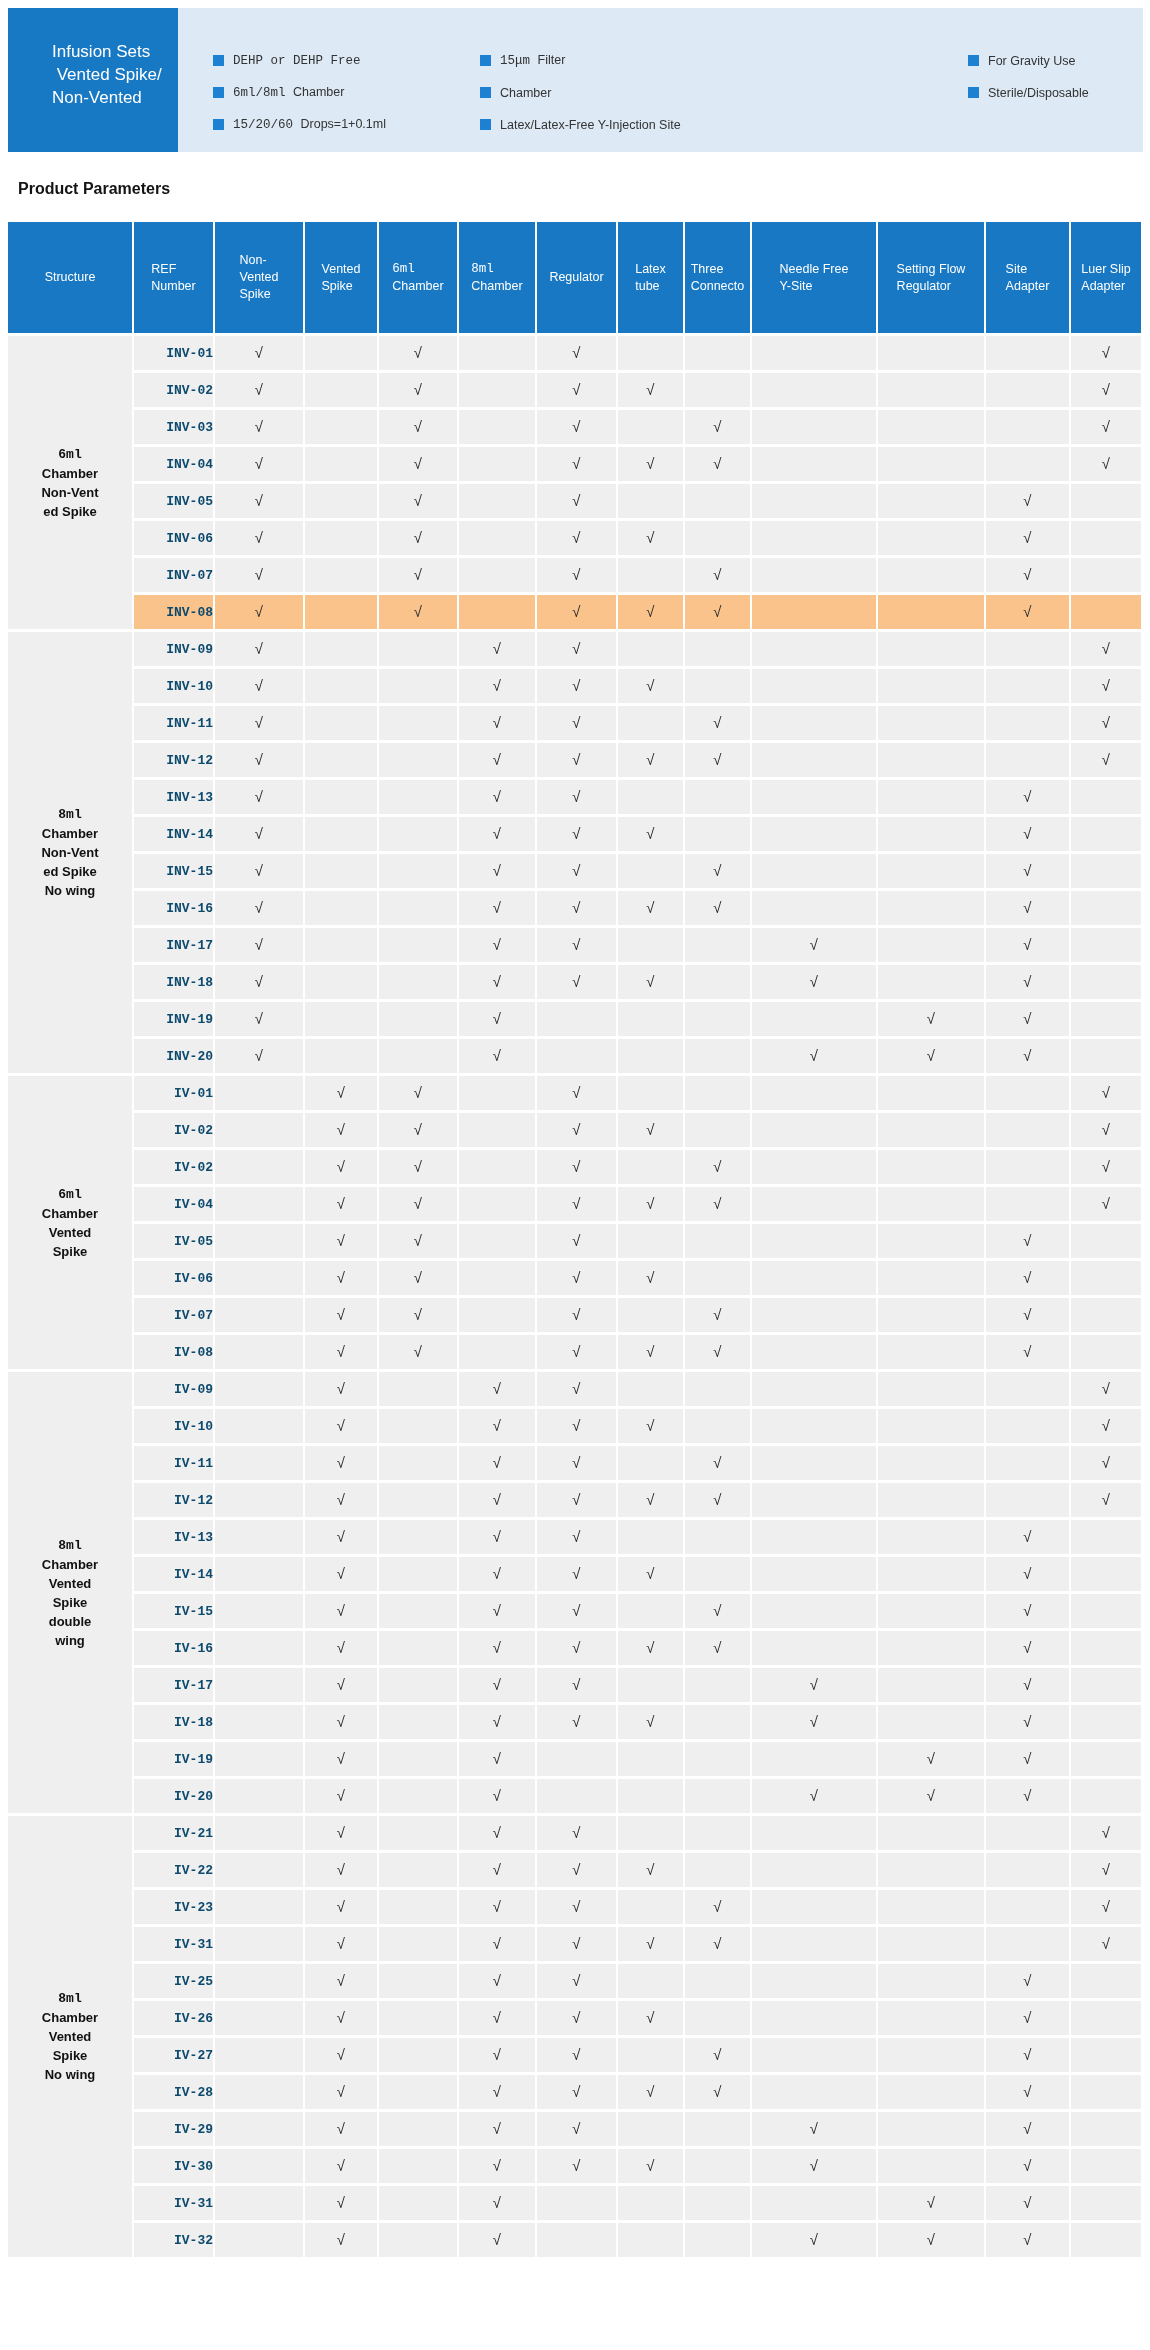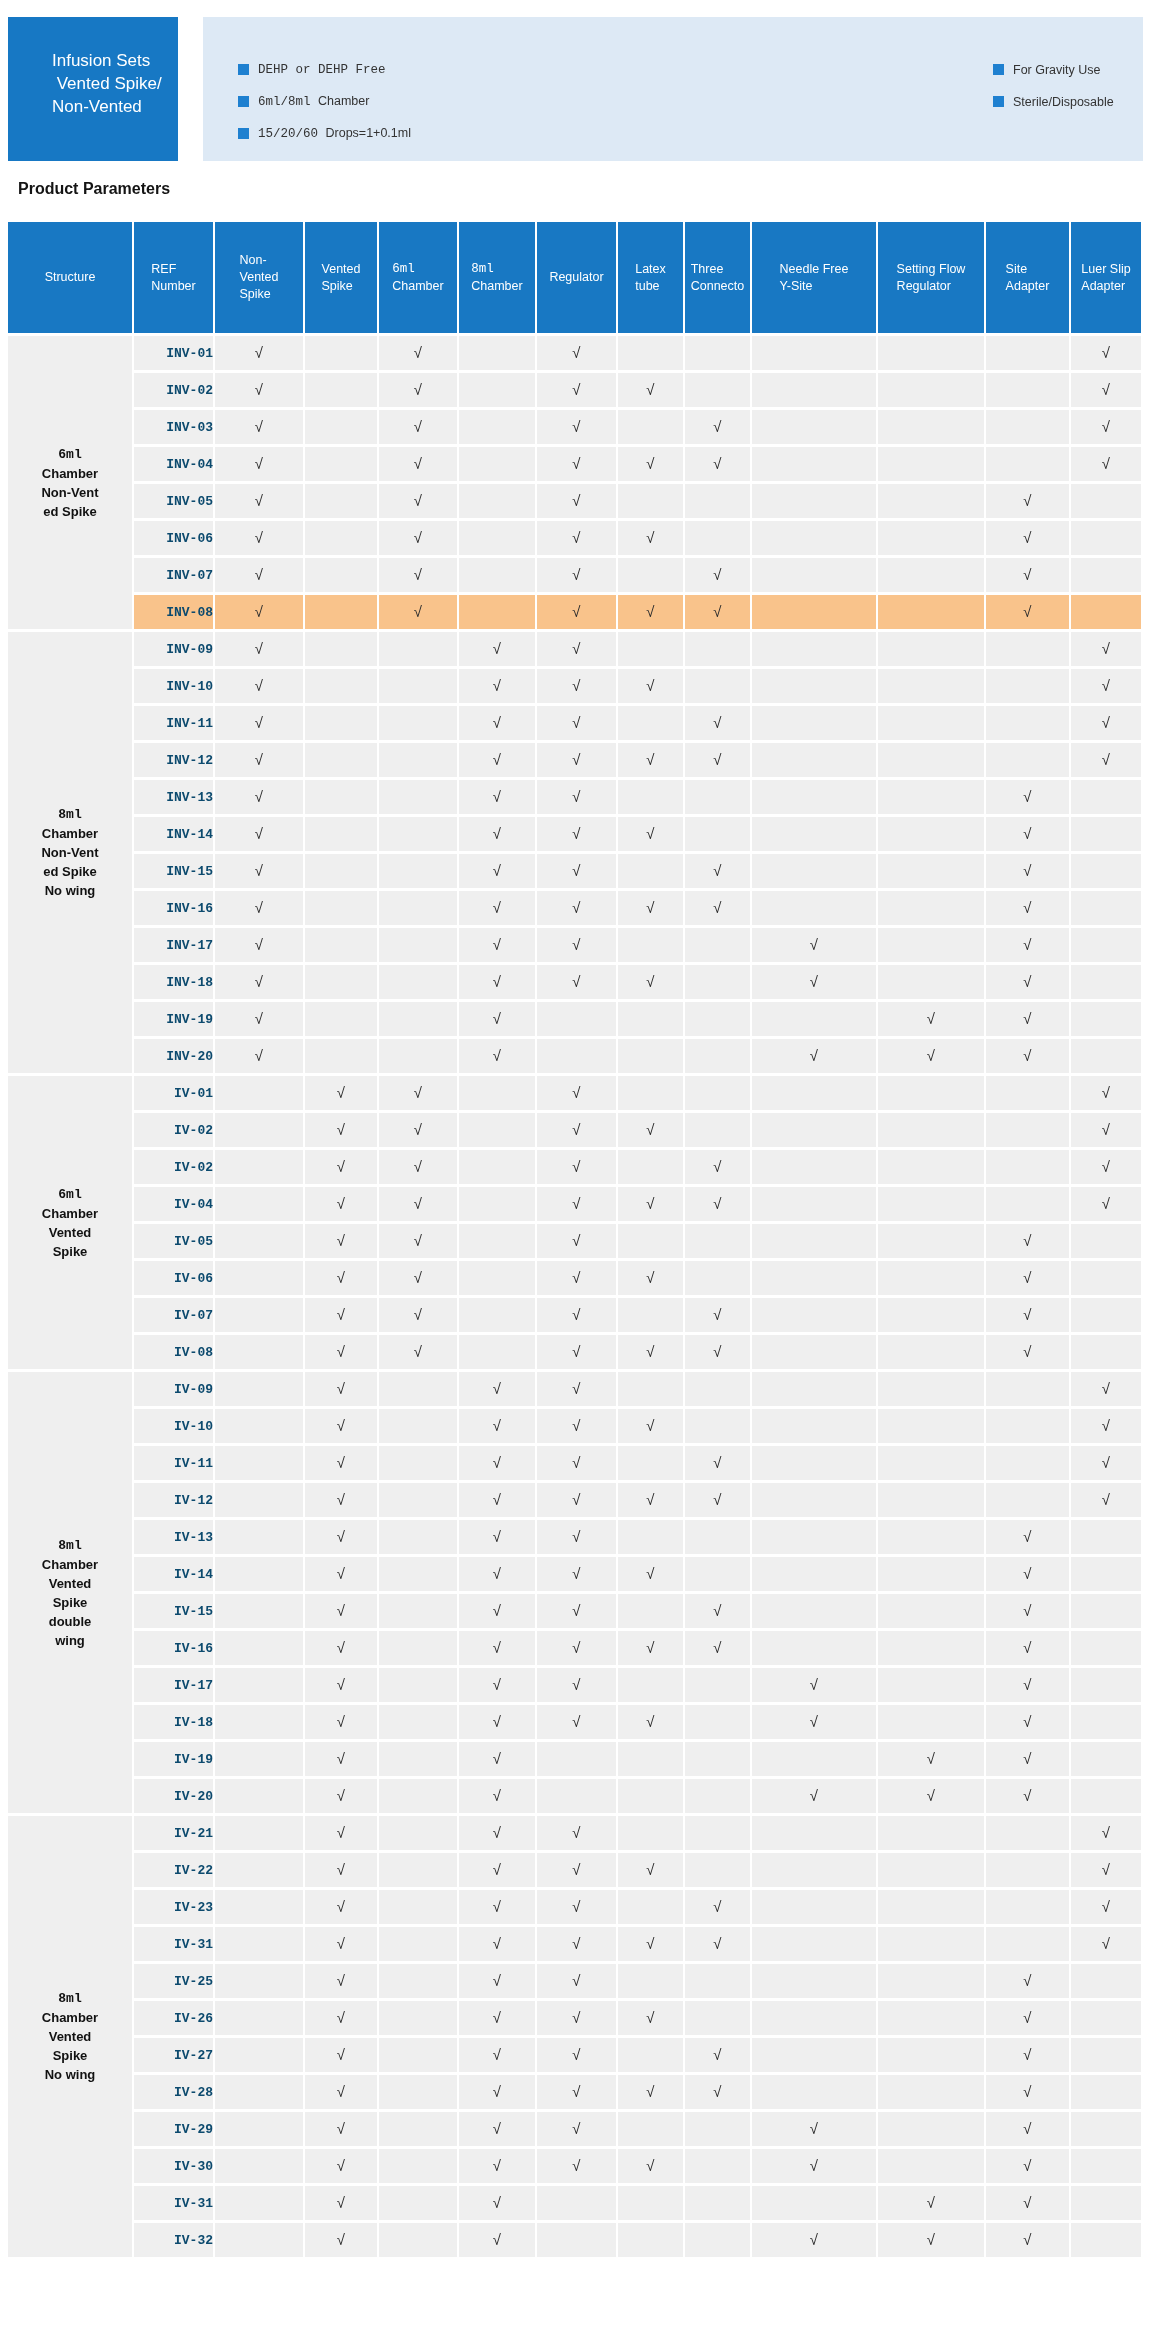--- a/index.html
+++ b/index.html
@@ -3,21 +3,21 @@
 <meta charset="utf-8">
 <style>
   html,body{margin:0;padding:0;}
   body{
     width:1150px;height:2350px;position:relative;background:#ffffff;
     font-family:"Liberation Sans", sans-serif;color:#222;
   }
   .mono{font-family:"Liberation Mono", monospace;}
 
   
-  .banner{position:absolute;left:8px;top:17px;width:1135px;height:144px;display:flex;gap:25px;}
+  .banner{position:absolute;left:8px;top:8px;width:1135px;height:144px;display:flex;}
   .banner-box{width:170px;height:144px;background:#1778c4;box-sizing:border-box;
     padding:32px 0 0 44px;}
   .banner-box div{color:#ffffff;font-size:17px;line-height:23px;font-weight:400;white-space:pre;}
   .features-panel{position:relative;flex:1;background:#dde9f5;height:144px;}
   .feature-column{position:absolute;top:44px;display:flex;flex-direction:column;gap:15px;justify-content:space-between;}
   .fc0{left:35px}.fc1{left:302px}.fc2{left:537px}.fc3{left:790px}
   .feature-item{display:flex;align-items:center;height:17px;}
   .bullet{width:11px;height:11px;background:#1e80d0;margin-right:9px;flex:0 0 11px;}
   .ftext{font-size:12.5px;color:#333;white-space:nowrap;}
 
@@ -56,20 +56,34 @@
         </div>
         <div class="feature-item">
           <span class="bullet"></span>
           <span class="ftext"><span class="mono">6ml/8ml </span>Chamber</span>
         </div>
         <div class="feature-item">
           <span class="bullet"></span>
           <span class="ftext"><span class="mono">15/20/60 </span>Drops=1+0.1ml</span>
         </div>
       </div>
+      <div class="feature-column fc1">
+        <div class="feature-item">
+          <span class="bullet"></span>
+          <span class="ftext"><span class="mono">15μm </span>Filter</span>
+        </div>
+        <div class="feature-item">
+          <span class="bullet"></span>
+          <span class="ftext">Chamber</span>
+        </div>
+        <div class="feature-item">
+          <span class="bullet"></span>
+          <span class="ftext">Latex/Latex-Free Y-Injection Site</span>
+        </div>
+      </div>
       <div class="feature-column fc3">
         <div class="feature-item">
           <span class="bullet"></span>
           <span class="ftext">For Gravity Use</span>
         </div>
         <div class="feature-item">
           <span class="bullet"></span>
           <span class="ftext">Sterile/Disposable</span>
         </div>
       </div>

